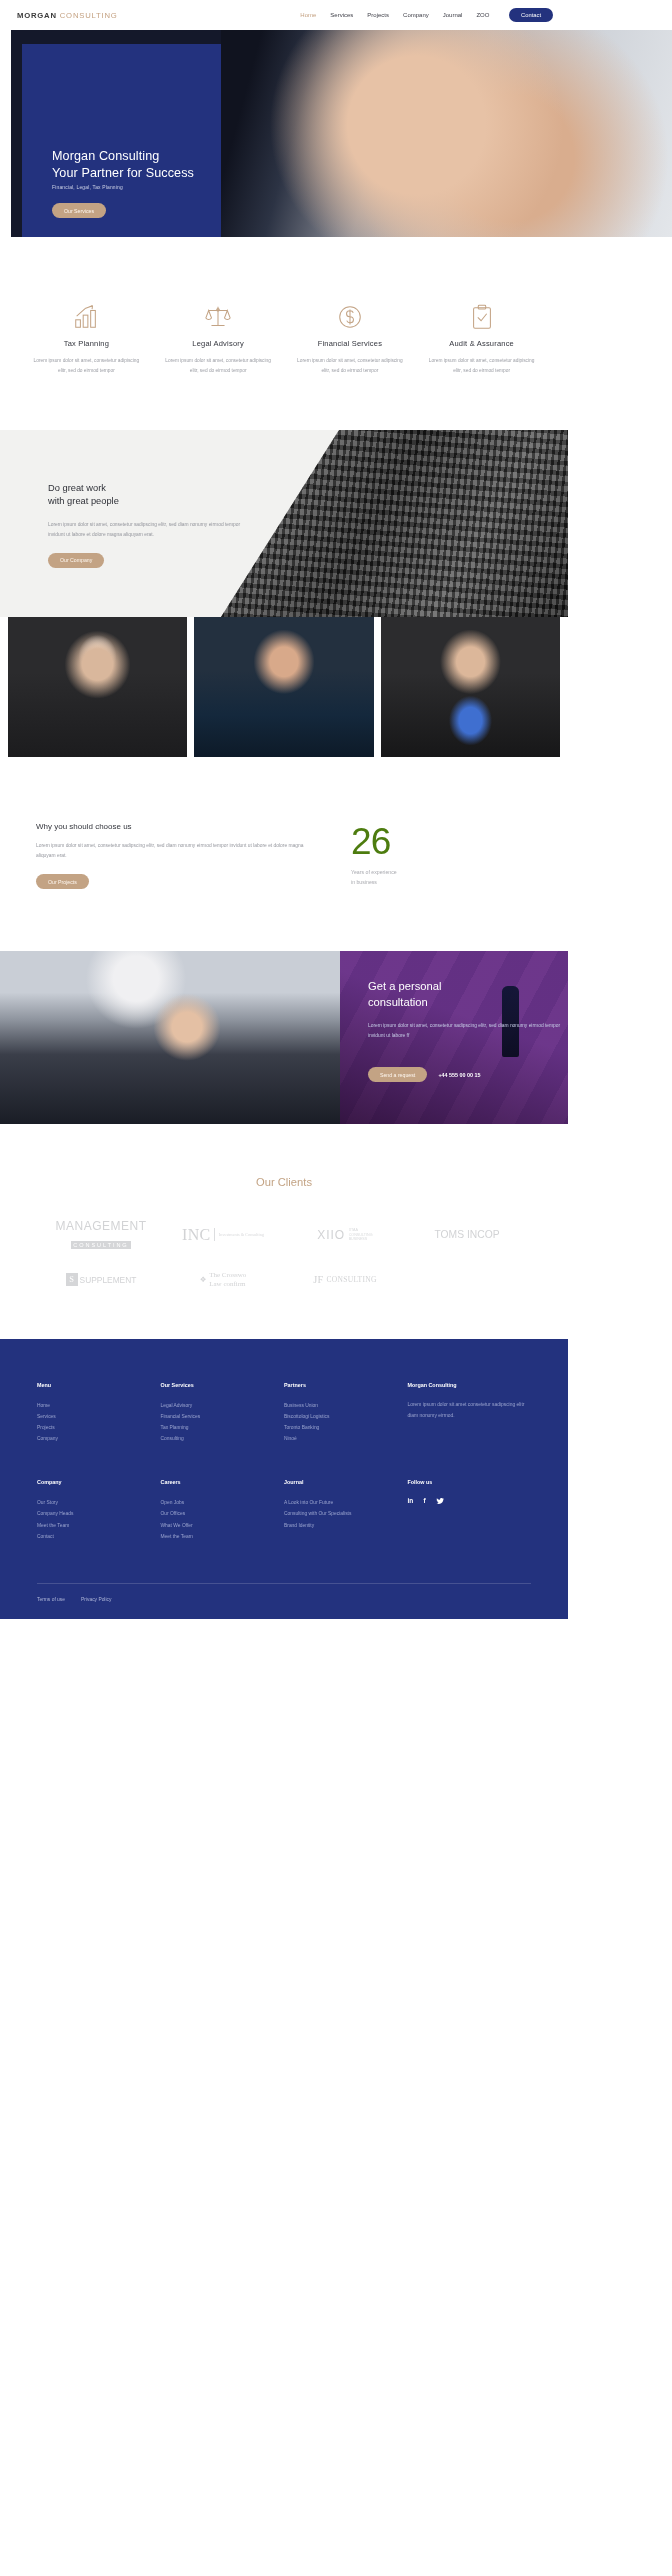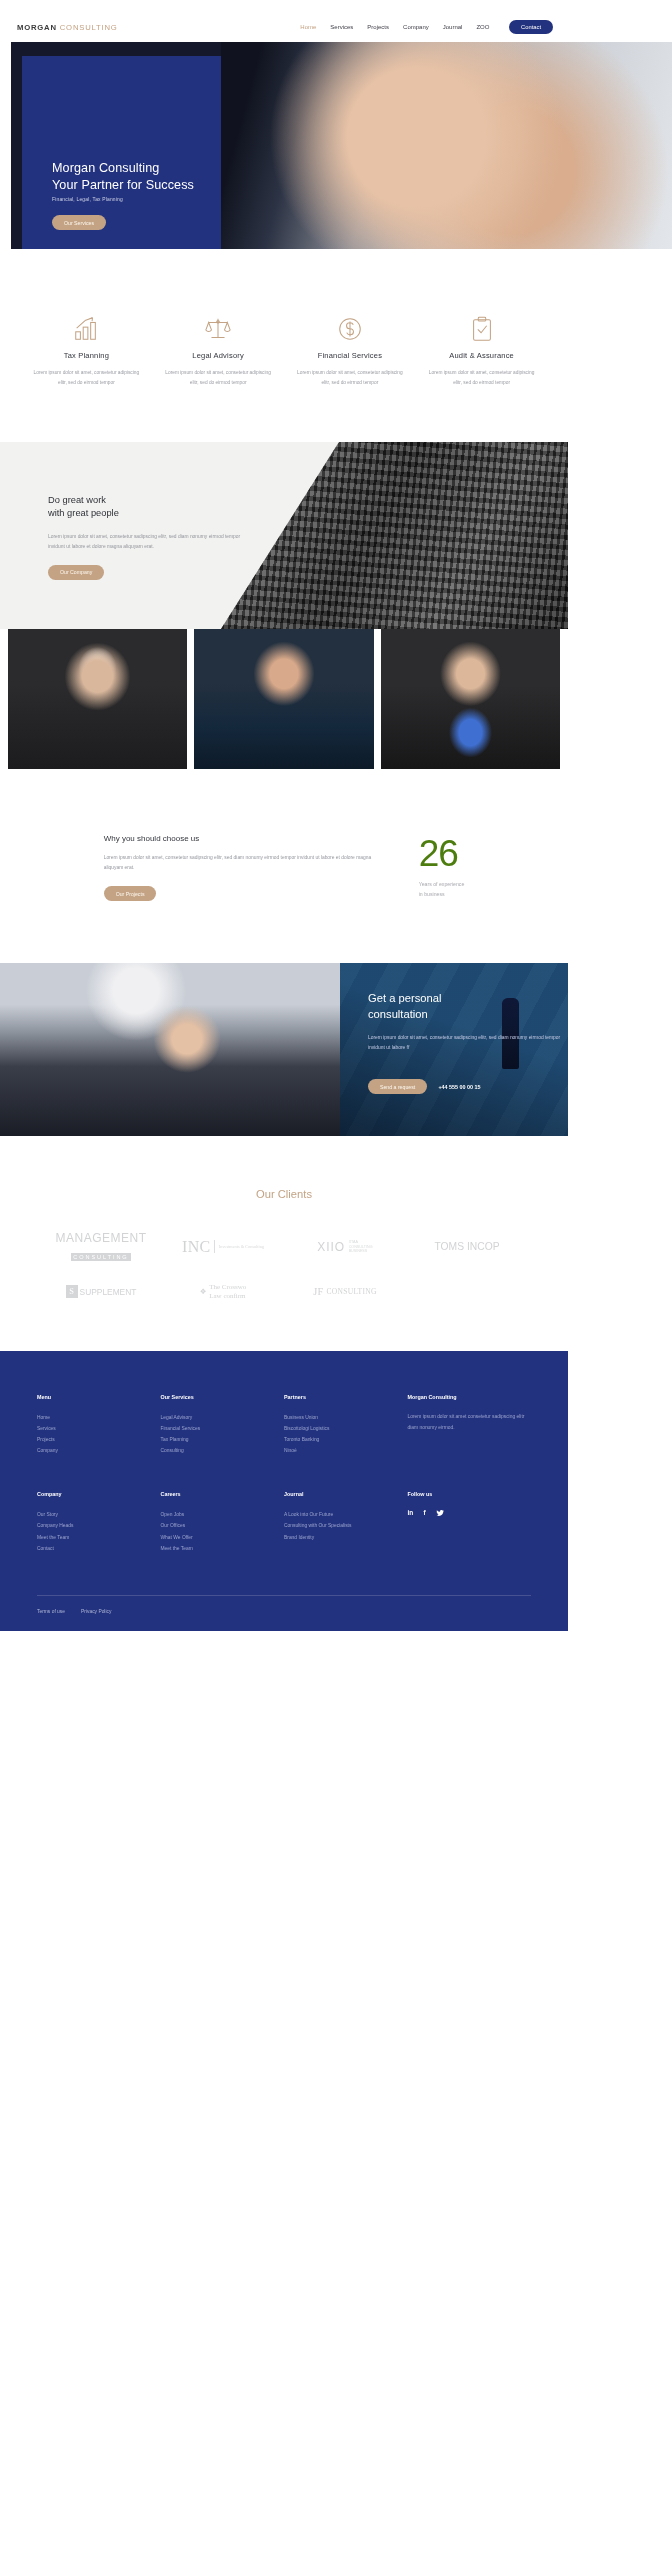--- a/index.html
+++ b/index.html
@@ -4,21 +4,21 @@
 <style>
   * { margin:0; padding:0; box-sizing:border-box; }
   html, body { width:672px; }
   body {
     font-family: "Liberation Sans", sans-serif;
     background:#ffffff;
     color:#2b2b2b;
     width:672px;
     overflow-x:hidden;
   }
-  .page { width:568px; position:relative;margin-top:12px; }
+  .page { width:568px; position:relative; }
 
   
   .nav {
     height:30px; display:flex; align-items:center;
     padding:0 15px 0 17px; background:#fff;
   }
   .logo { font-size:7.7px; letter-spacing:0.8px; font-weight:700; white-space:nowrap; }
   .logo .b { color:#3b3b3b; }
   .logo .t { color:#c4a181; font-weight:400; }
   .navlinks { margin-left:auto; display:flex; align-items:center; gap:14px; }
@@ -84,37 +84,37 @@
       linear-gradient(180deg,#2b2b2d 0 40%,#1c1c1e 100%); }
   .tc2 { background:
       radial-gradient(ellipse at 50% 32%, #d8a98a 0 11%, rgba(216,169,138,0) 24%),
       linear-gradient(180deg,#23303f 0 38%,#14283c 70%,#0d1a28 100%); }
   .tc3 { background:
       radial-gradient(ellipse at 50% 32%, #dcb79a 0 11%, rgba(220,183,154,0) 24%),
       radial-gradient(ellipse at 50% 74%, #3f6fd0 0 9%, rgba(63,111,208,0) 17%),
       linear-gradient(180deg,#2c2c2e 0 40%,#171718 100%); }
 
   
-  .choose { display:flex; padding:65px 51px 62px;justify-content:center; }
+  .choose { display:flex; padding:65px 36px 62px; }
   .ch-left { width:280px; }
   .ch-h2 { font-size:8px; color:#34363d; font-weight:400; }
   .ch-p { font-size:4.9px; color:#95979e; line-height:2.0; margin-top:10.3px; }
   .ch-right { margin-left:35px; padding-top:1.9px; }
   .ch-num { font-size:37px; color:#4d7c0f; line-height:.95; font-weight:300; letter-spacing:-0.9px; }
   .ch-lbl { font-size:5.2px; color:#a9aab0; line-height:1.9; margin-top:9.3px; }
 
   
   .consult { display:flex; height:173px; }
   .cs-img { width:340px;
     background:
       radial-gradient(circle at 55% 44%, #e4c0a4 0 7%, rgba(228,192,164,0) 16%),
       radial-gradient(circle at 40% 16%, #f0f0f2 0 9%, rgba(240,240,242,0) 20%),
       linear-gradient(180deg,#c9ced6 0 24%,#8d939d 40%,#3a3e49 60%,#1a1d26 100%);
   }
-  .cs-box { flex:1; position:relative; overflow:hidden; background:#14532d; }
+  .cs-box { flex:1; position:relative; overflow:hidden; background:#be185d; }
   .cs-bg { position:absolute; inset:0;
     background:
       linear-gradient(200deg, rgba(40,70,170,.55) 0 40%, rgba(12,20,60,.75) 100%),
       repeating-linear-gradient(118deg, rgba(255,255,255,.05) 0 20.5px, rgba(0,0,0,.10) 20.5px 43px);
   }
   .cs-person { position:absolute; right:49px; top:35px; width:17px; height:71px;
     background:linear-gradient(180deg,#0d1432,#070b1c); border-radius:5.6px 5.6px 1.9px 1.9px; opacity:.92; }
   .cs-inner { position:absolute; left:28px; top:28px; right:17px; }
   .cs-h2 { color:#fff; font-size:11.2px; line-height:1.38; font-weight:400; }
   .cs-p { color:#c6cce6; font-size:4.9px; line-height:2.0; margin-top:11.2px; width:201px; }

